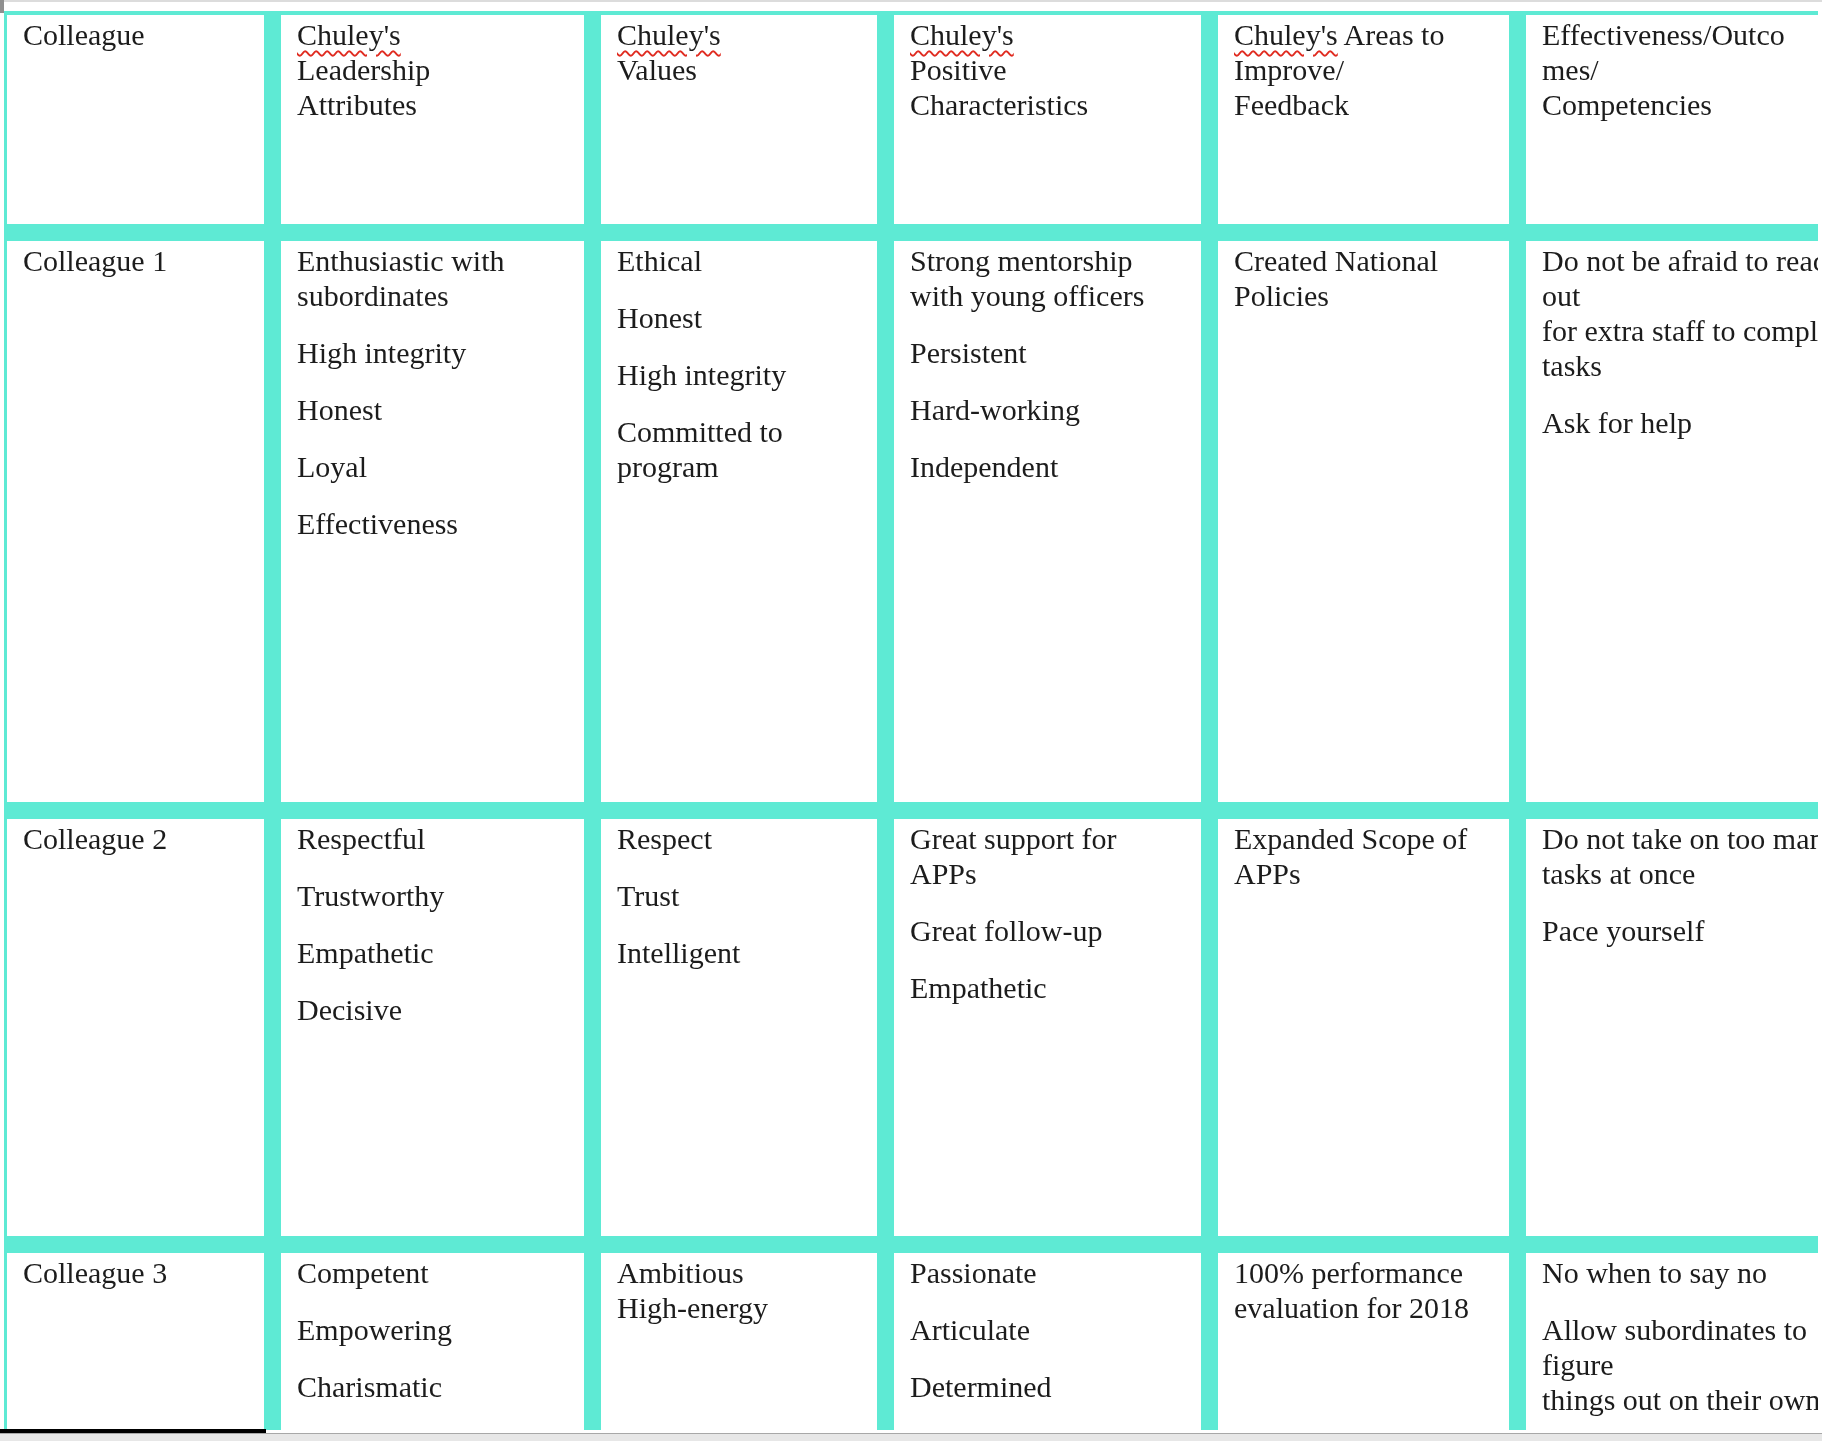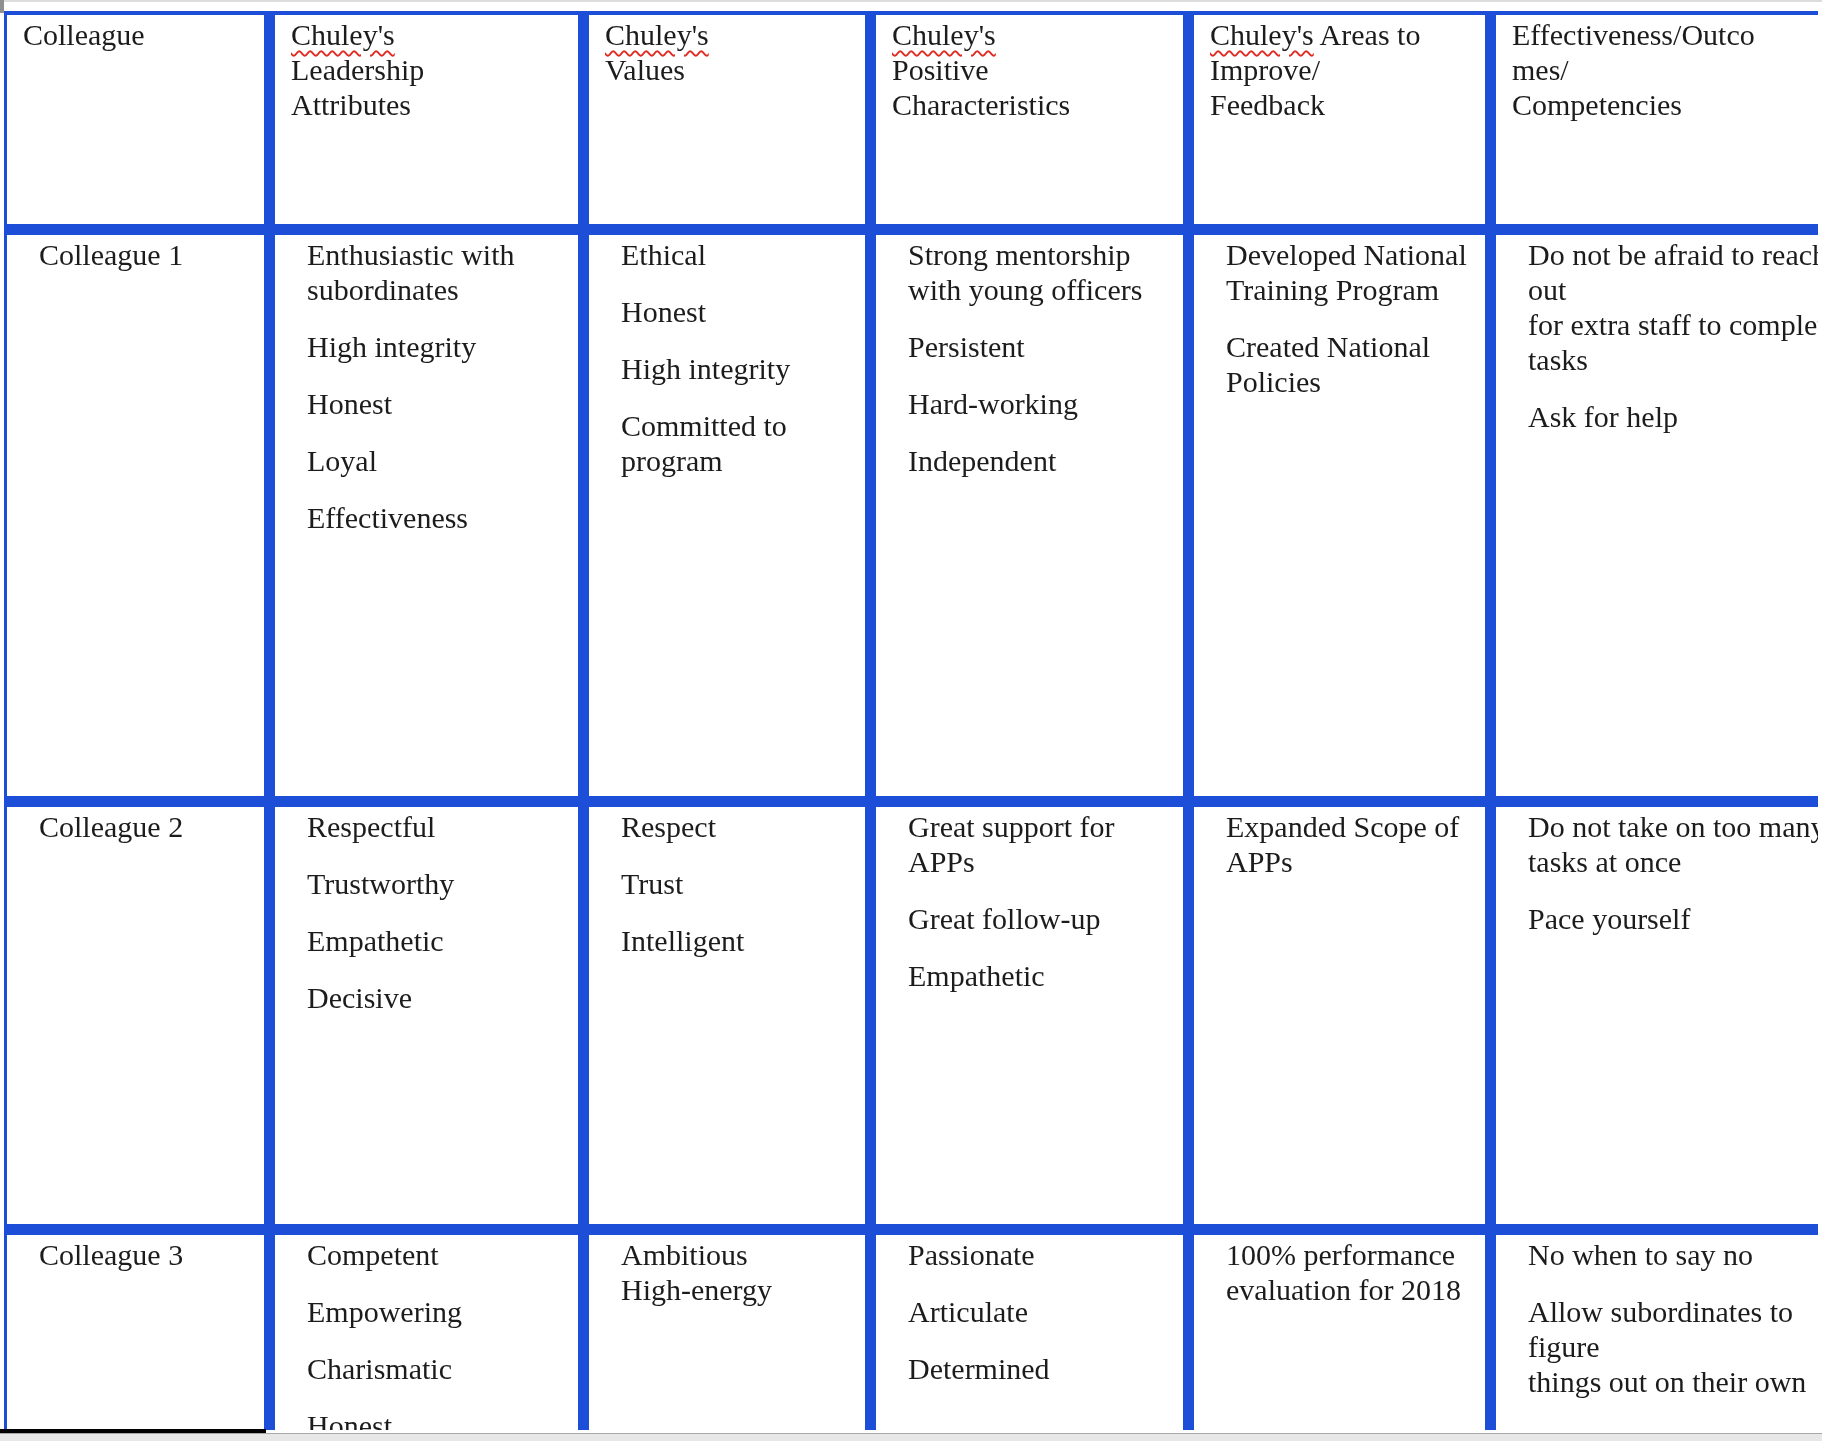--- a/index.html
+++ b/index.html
@@ -8,28 +8,28 @@
     background:#ffffff;
     font-family:"Liberation Serif","DejaVu Serif",serif;
     font-size:30px;line-height:35px;color:#1c1c1c;
   }
   
   .top-edge{position:absolute;top:0;left:0;width:1822px;height:2px;background:#dcdcdc;}
   .corner-notch{position:absolute;top:0;left:0;width:4px;height:13px;background:#8f8f8f;}
   
   .table-grid{
     position:absolute;left:4px;top:11px;width:1814px;height:1419px;
-    box-sizing:border-box;background:#1d4ed8;
+    box-sizing:border-box;background:#5eead4;
     display:grid;
     grid-template-columns:257px 303px 276px 307px 291px 359px;
     grid-template-rows:209px 561px 417px minmax(219px,auto);
-    gap:11px;padding:4px 3px 0 3px;overflow:hidden;
+    gap:17px;padding:4px 3px 0 3px;overflow:hidden;
   }
   .cell{background:#fff;padding:2px 14px 0 16px;overflow:hidden;}
-  .cell p{margin:0 0 22px 16px;}
+  .cell p{margin:0 0 22px 0;}
   .hline{white-space:pre-wrap;}
   .sq{
     text-decoration-line:underline;
     text-decoration-style:wavy;
     text-decoration-color:#e02b20;
     text-decoration-thickness:2px;
     text-underline-offset:5px;
   }
   
   .border-fragment{position:absolute;left:0;top:1429px;width:266px;height:4px;background:#000;}
@@ -84,21 +84,20 @@
       <p>High integrity</p>
       <p>Committed to<br>program</p>
     </div>
     <div class="cell">
       <p>Strong mentorship<br>with young officers</p>
       <p>Persistent</p>
       <p>Hard-working</p>
       <p>Independent</p>
     </div>
     <div class="cell">
-      <p>Developed National<br>Training Program</p>
       <p>Created National<br>Policies</p>
     </div>
     <div class="cell">
       <p>Do not be afraid to reach out<br>for extra staff to complete<br>tasks</p>
       <p>Ask for help</p>
     </div>
     <div class="cell">
       <p>Colleague 2</p>
     </div>
     <div class="cell">

